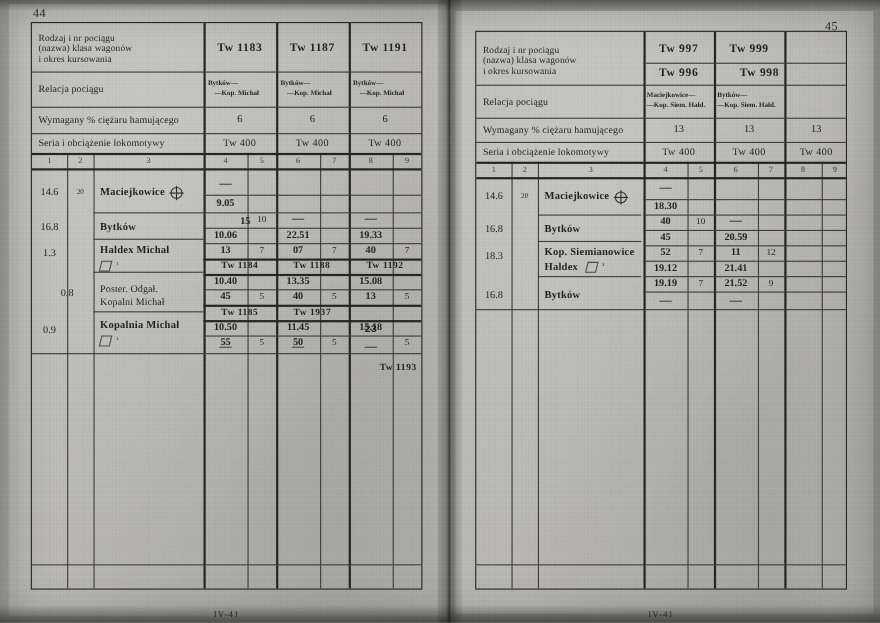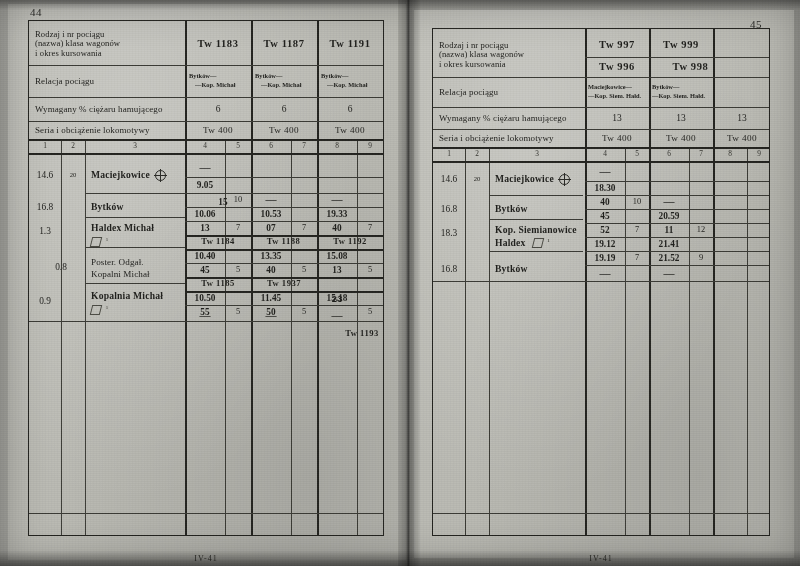--- a/index.html
+++ b/index.html
@@ -238,21 +238,21 @@
 
     <div class="cell dash" style="left:156px;top:140px;width:40px;height:14px;">—</div>
     <div class="cell num" style="left:156px;top:156px;width:40px;height:16px;">9.05</div>
 
     <div class="cell num" style="left:156px;top:174px;width:40px;height:14px;padding-left:36px;">15</div>
     <div class="cell num small" style="left:196px;top:172px;width:26px;height:14px;">10</div>
     <div class="cell dash" style="left:222px;top:172px;width:40px;height:14px;">—</div>
     <div class="cell dash" style="left:288px;top:172px;width:40px;height:14px;">—</div>
 
     <div class="cell num" style="left:156px;top:186px;width:40px;height:14px;">10.06</div>
-    <div class="cell num" style="left:222px;top:186px;width:40px;height:14px;">10.53</div>
+    <div class="cell num" style="left:222px;top:186px;width:40px;height:14px;">22.51</div>
     <div class="cell num" style="left:288px;top:186px;width:40px;height:14px;">19.33</div>
 
     <div class="cell num" style="left:156px;top:200px;width:40px;height:14px;">13</div>
     <div class="cell num small" style="left:196px;top:200px;width:26px;height:14px;">7</div>
     <div class="cell num" style="left:222px;top:200px;width:40px;height:14px;">07</div>
     <div class="cell num small" style="left:262px;top:200px;width:26px;height:14px;">7</div>
     <div class="cell num" style="left:288px;top:200px;width:40px;height:14px;">40</div>
     <div class="cell num small" style="left:328px;top:200px;width:26px;height:14px;">7</div>
 
     <div class="cell twrow" style="left:156px;top:214px;width:66px;height:14px;">Tw 1184</div>

